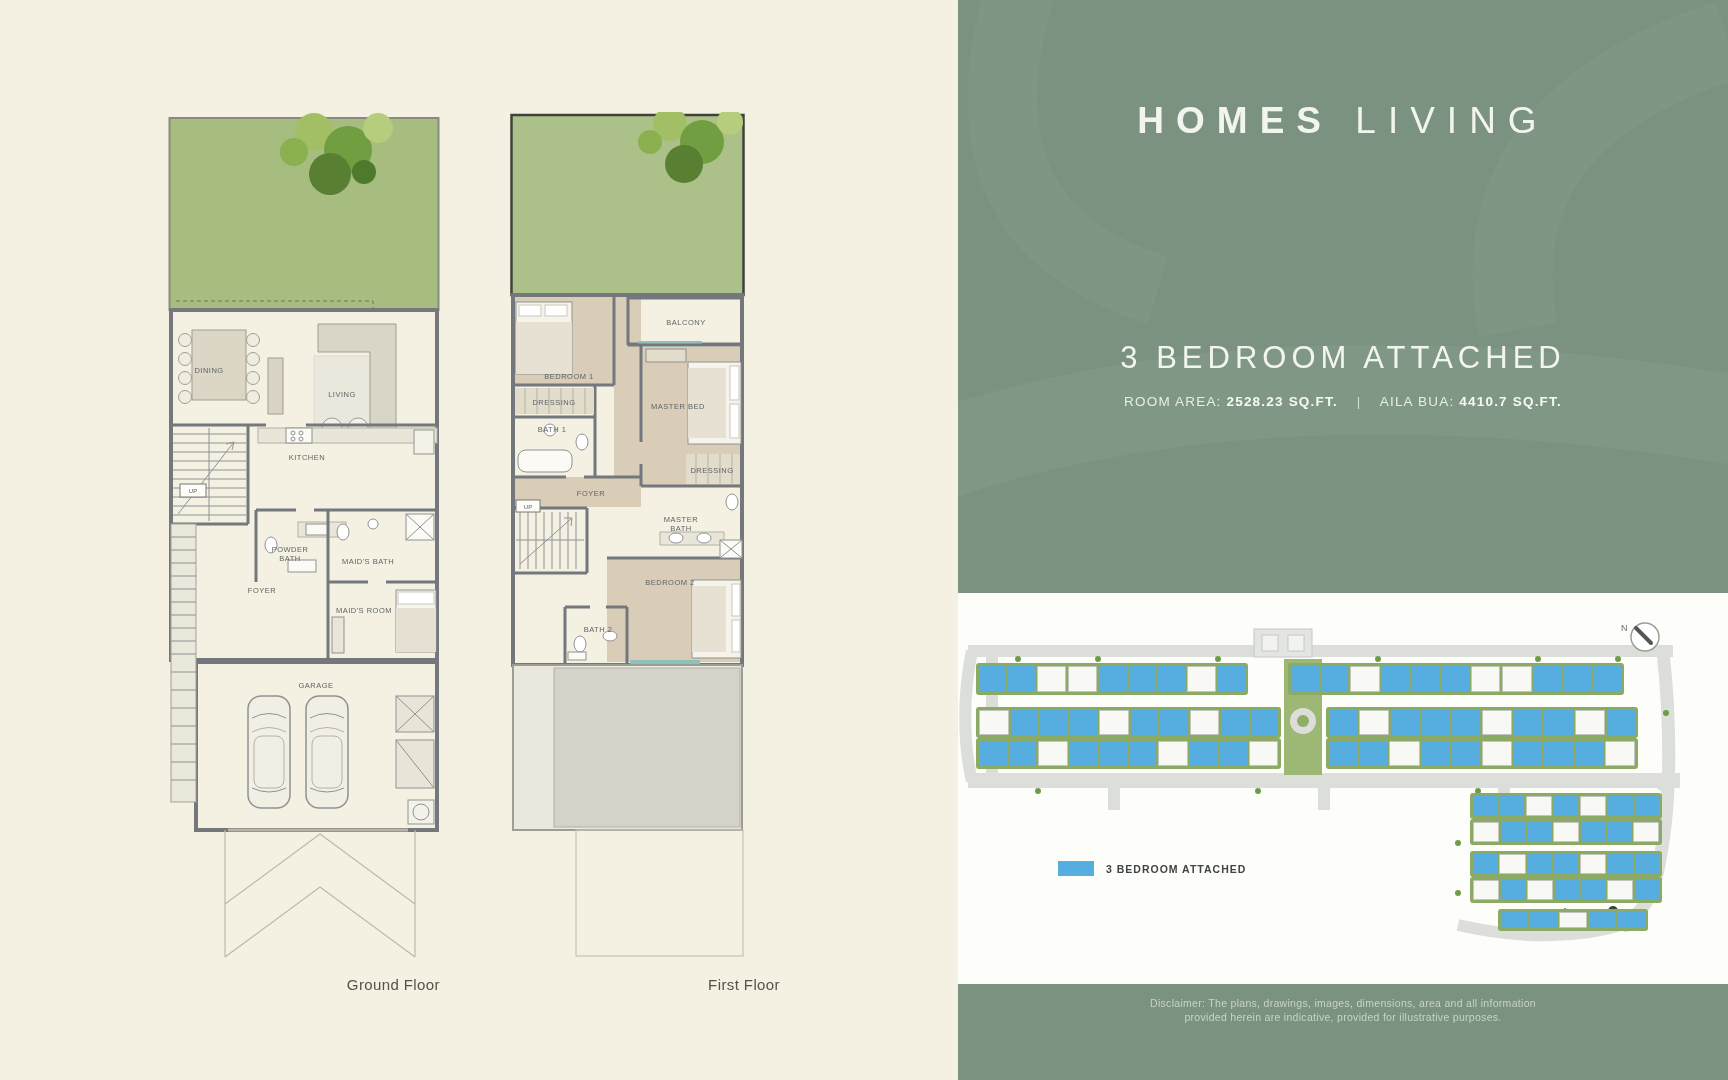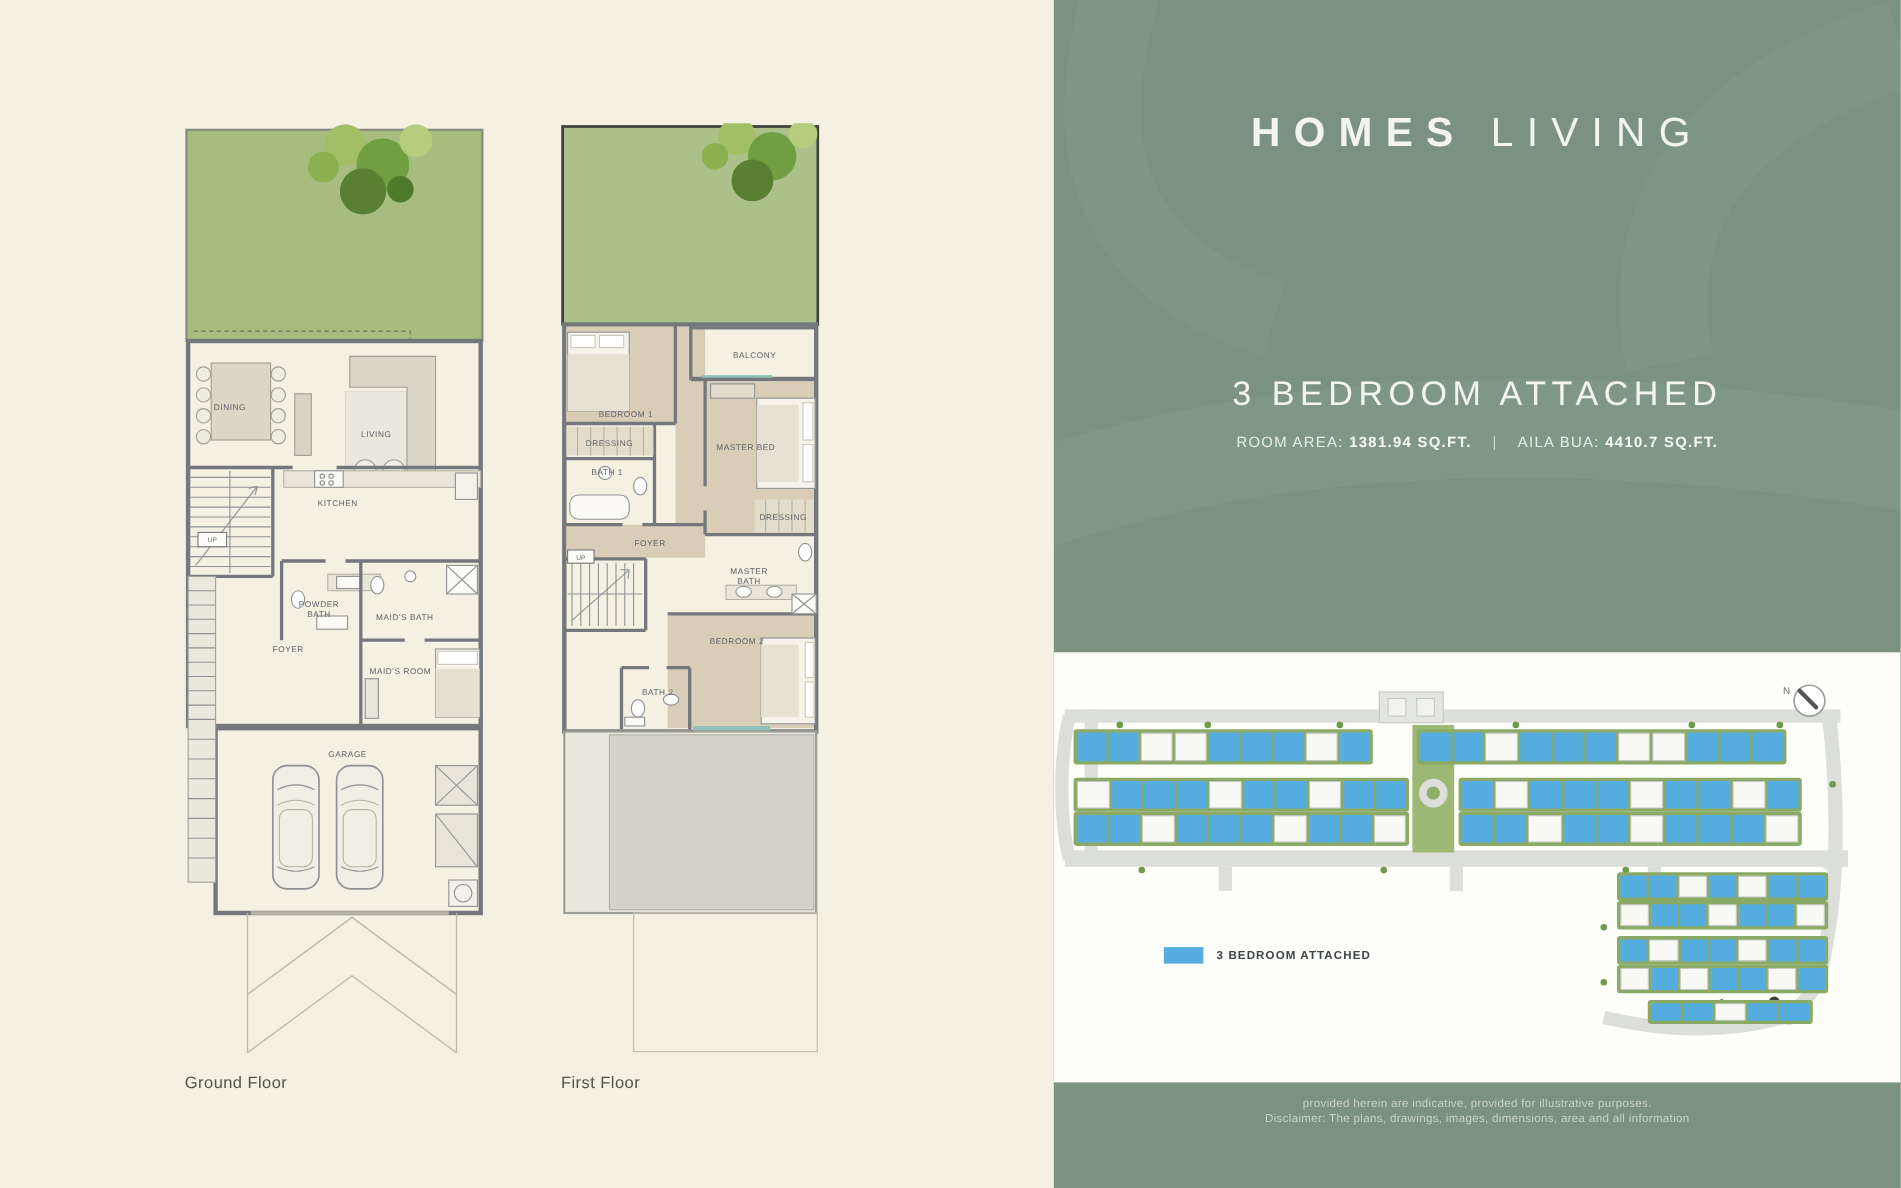--- a/index.html
+++ b/index.html
@@ -2,21 +2,21 @@
 <html><head>
 <meta charset="utf-8">
 <style>
   html,body{margin:0;padding:0;background:#888;}
   .canvas{position:relative;width:1728px;height:1080px;overflow:hidden;
           font-family:"Liberation Sans",sans-serif;background:#f4f1e2;}
   
   .left-pane{position:absolute;left:0;top:0;width:958px;height:1080px;background:#f4f1e2;}
   .plan{position:absolute;top:112px;}
   .plan svg{display:block;}
-  .plan-caption{position:absolute;top:976px;text-align:left;font-size:15px;color:#53534b;letter-spacing:.4px;}
+  .plan-caption{position:absolute;top:976px;text-align:right;font-size:15px;color:#53534b;letter-spacing:.4px;}
   .lbl{font-family:"Liberation Sans",sans-serif;font-size:7.5px;fill:#5f6367;letter-spacing:.5px;text-anchor:middle;}
   .lbl-s{font-family:"Liberation Sans",sans-serif;font-size:6px;fill:#5f6367;text-anchor:middle;}
   .w4{stroke:#74787c;stroke-width:4;fill:none;}
   .w3{stroke:#74787c;stroke-width:3;fill:none;}
   .thin{stroke:#8f9294;stroke-width:1;fill:none;}
   .hair{stroke:#b5b2a4;stroke-width:1;fill:none;}
   
   .right-pane{position:absolute;left:958px;top:0;width:770px;height:1080px;background:#7a927f;overflow:hidden;}
   .swirl{position:absolute;left:0;top:0;}
   .brand{position:absolute;left:0;top:100px;width:100%;text-align:center;color:#f2f5ee;}
@@ -254,21 +254,21 @@
       <div class="brand-line">
         <span class="brand-primary">HOMES</span>
         <span class="brand-secondary">LIVING</span>
       </div>
     </header>
 
     <div class="unit-head">
       <div class="unit-title">3 BEDROOM ATTACHED</div>
       <div class="unit-specs">
         <span>ROOM AREA:</span>
-        <b>1381.94 SQ.FT.</b>
+        <b>2528.23 SQ.FT.</b>
         <span class="spec-div">|</span>
         <span>AILA BUA:</span>
         <b>4410.7 SQ.FT.</b>
       </div>
     </div>
 
     <div class="site-panel">
       <svg width="770" height="391" viewBox="0 0 770 391">
 
         <g fill="#dcded9">
@@ -442,17 +442,17 @@
             <div class="tm-cell" style="background: rgb(86, 174, 224);"></div>
           </div>
         </div>
       <div class="legend">
         <div class="legend-swatch" style="background: rgb(86, 174, 224);"></div>
         <div class="legend-label">3 BEDROOM ATTACHED</div>
       </div>
     </div>
 
     <footer class="disclaimer">
+      <div>Disclaimer: The plans, drawings, images, dimensions, area and all information</div>
       <div>provided herein are indicative, provided for illustrative purposes.</div>
-      <div>Disclaimer: The plans, drawings, images, dimensions, area and all information</div>
     </footer>
   </section>
 </div>
 
 </body></html>

